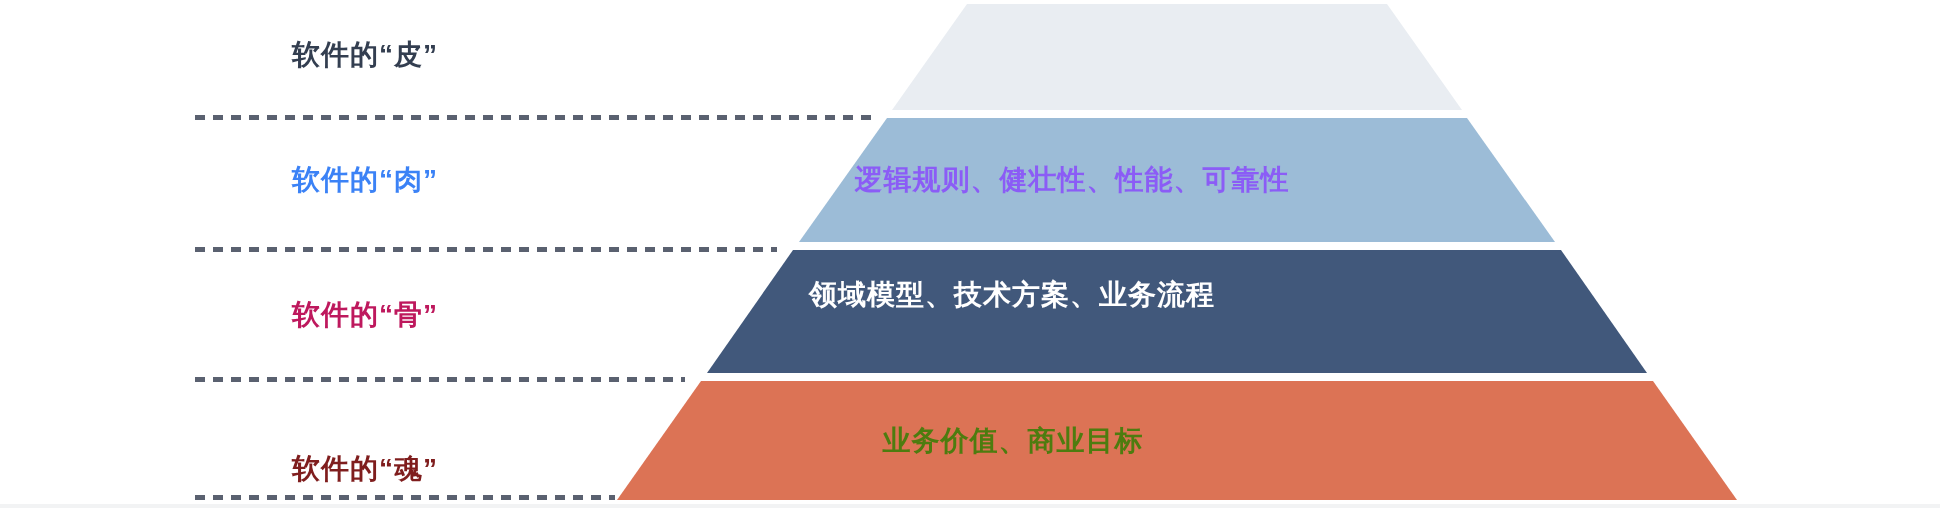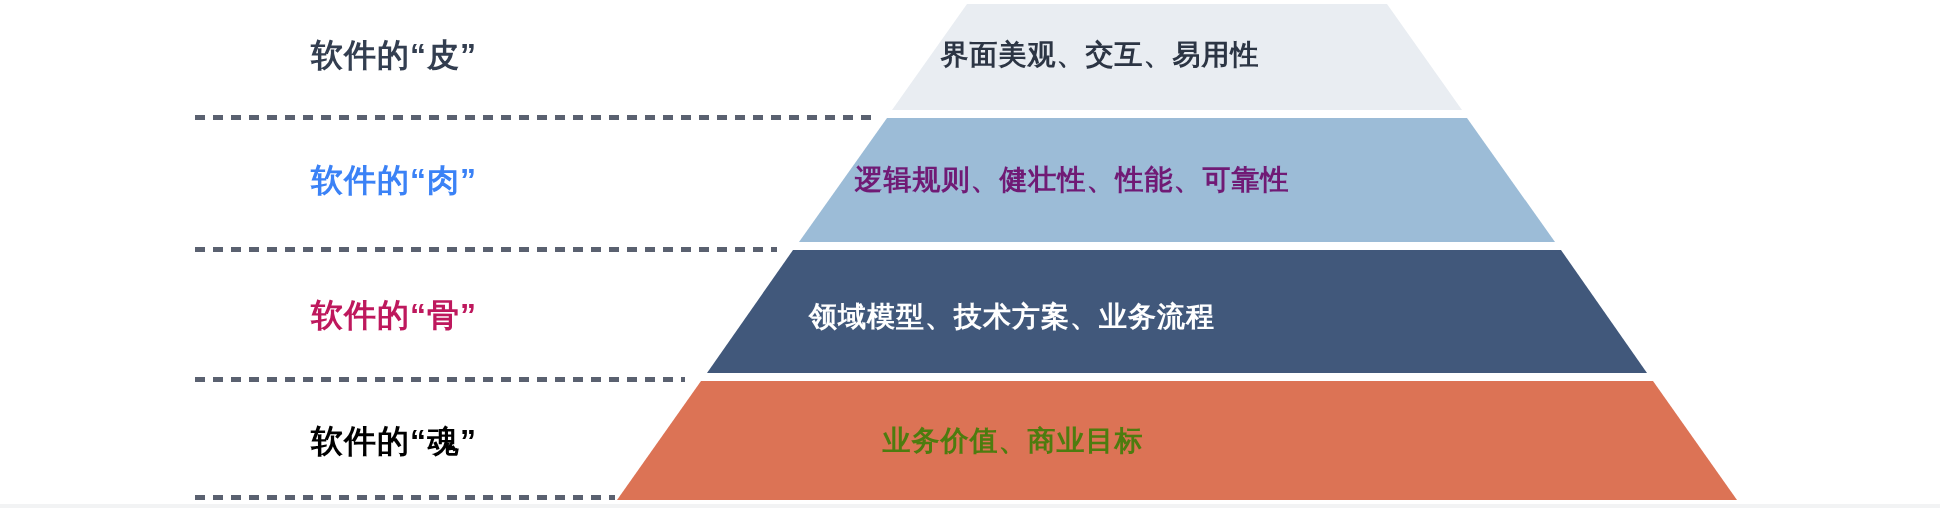--- a/index.html
+++ b/index.html
@@ -32,27 +32,27 @@
   .caption{
     position:absolute;
     width:700px;height:34px;line-height:34px;
     text-align:center;
     font-size:28px;font-weight:700;
     white-space:nowrap;
     letter-spacing:1px;
   }
   .caption-1{left:750px;top:38px;}
   .caption-2{left:722px;top:163px;}
-  .caption-3{left:662px;top:300px;}
+  .caption-3{left:662px;top:278px;}
   .caption-4{left:663px;top:424px;}
   
   .side-label{
     position:absolute;
-    left:311px;width:360px;height:34px;line-height:34px;
-    font-size:32px;font-weight:700;
+    left:292px;width:360px;height:34px;line-height:34px;
+    font-size:28px;font-weight:700;
     white-space:nowrap;
     letter-spacing:1px;
   }
   .side-label-1{top:38px;}
   .side-label-2{top:163px;}
   .side-label-3{top:298px;}
   .side-label-4{top:424px;}
   
   .dash{
     position:absolute;height:5px;
@@ -71,29 +71,28 @@
 </head>
 <body>
 
 <div class="canvas">
 
   <div class="layer layer-skin" style="background-color: rgb(233, 237, 242);"></div>
   <div class="layer layer-flesh" style="background-color: rgb(156, 188, 215);"></div>
   <div class="layer layer-bone" style="background-color: rgb(65, 88, 123);"></div>
   <div class="layer layer-soul" style="background-color: rgb(220, 115, 85);"></div>
 
-  <div class="caption caption-1" style="color: rgb(44, 53, 68);">界面美观、交互、易用性</div>
-  <div class="caption caption-2" style="color: #701a75;">逻辑规则、健壮性、性能、可靠性</div>
+  <div class="caption caption-2" style="color: #8b5cf6;">逻辑规则、健壮性、性能、可靠性</div>
   <div class="caption caption-3" style="color: rgb(255, 255, 255);">领域模型、技术方案、业务流程</div>
   <div class="caption caption-4" style="color: #4d7c0f;">业务价值、商业目标</div>
 
   <div class="side-label side-label-1" style="color: rgb(51, 62, 80);">软件的“皮”</div>
   <div class="side-label side-label-2" style="color: #3b82f6;">软件的“肉”</div>
   <div class="side-label side-label-3" style="color: #be185d;">软件的“骨”</div>
-  <div class="side-label side-label-4" style="color: #000000;">软件的“魂”</div>
+  <div class="side-label side-label-4" style="color: #7f1d1d; margin-top: 28px;">软件的“魂”</div>
 
   <div class="dash dash-1"></div>
   <div class="dash dash-2"></div>
   <div class="dash dash-3"></div>
   <div class="dash dash-4"></div>
 
   <div class="bottom-edge"></div>
 </div>
 
 </body></html>

